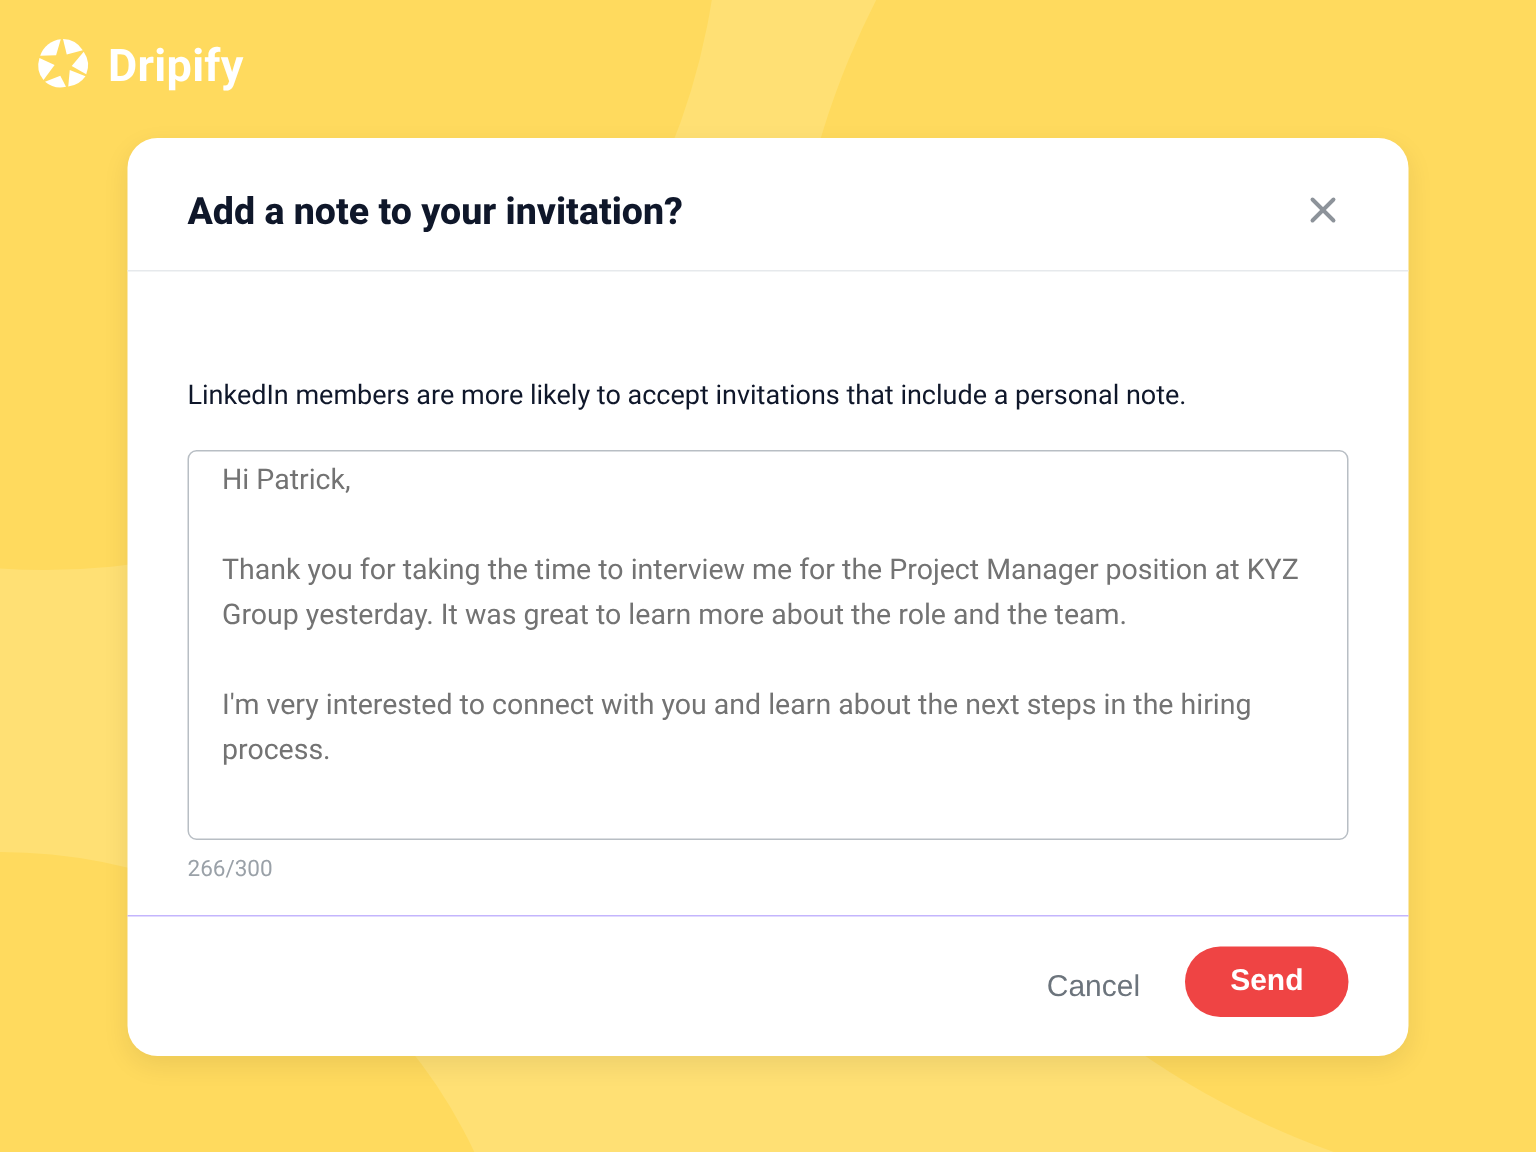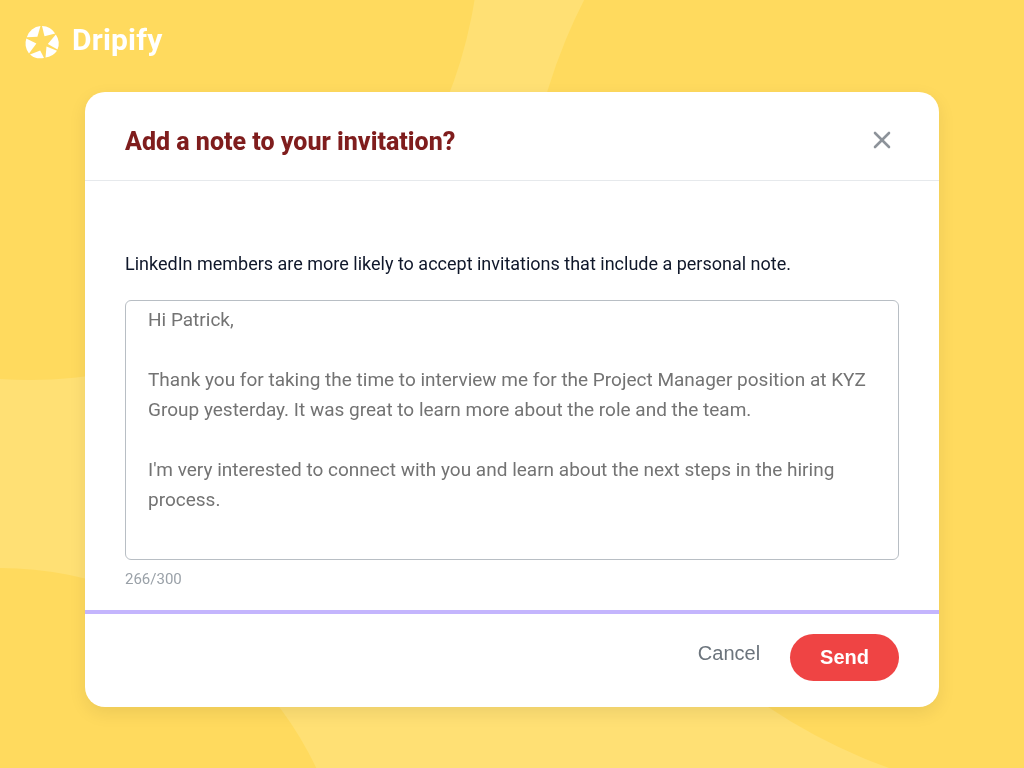--- a/index.html
+++ b/index.html
@@ -17,21 +17,21 @@
     pointer-events: none;
   }
   .sw1 { width: 900px; height: 900px; left: -420px; top: -520px; }
   .sw2 { width: 1100px; height: 1100px; right: -600px; top: -300px; }
   .sw3 { width: 700px; height: 700px; left: -350px; bottom: -500px; }
 
   
   .brand {
     position: absolute;
     top: 22px; left: 22px;
-    display: flex; align-items: flex-start; gap: 10px;
+    display: flex; align-items: flex-end; gap: 10px;
     color: #ffffff;
     z-index: 5;
   }
   .brand-mark svg { display:block; }
   .brand-name {
     font-size: 30px;
     font-weight: 700;
     letter-spacing: .2px;
   }
 
@@ -47,21 +47,21 @@
     z-index: 10;
   }
   .modal-header {
     display: flex; align-items: center; justify-content: space-between;
     padding: 32px 40px 22px 40px;
     border-bottom: 1px solid #e6e9ec;
   }
   .modal-title {
     font-size: 25px;
     font-weight: 800;
-    color: #7f1d1d;
+    color: #0f172a;
   }
   .close-btn {
     width: 34px; height: 34px;
     display: flex; align-items: center; justify-content: center;
     border: none; background: transparent; cursor: pointer;
     color: #8d939a;
   }
   .close-btn svg { width: 24px; height: 24px; }
 
   .modal-body {
@@ -88,23 +88,23 @@
     outline: none;
   }
   .counter {
     text-align: left;
     color: #9aa1a8;
     font-size: 15px;
     margin-top: 6px;
   }
 
   .modal-footer {
-    border-top: 4px solid #c4b5fd;
+    border-top: 1px solid #c4b5fd;
     padding: 20px 40px 26px 44px;
-    display: flex; justify-content: flex-end; align-items: flex-start; gap: 26px;
+    display: flex; justify-content: flex-end; align-items: flex-end; gap: 26px;
     margin-top: 16px;
   }
   .btn-cancel {
     background: transparent; border: none; cursor: pointer;
     color: #6c747c; font-size: 20px; font-weight: 500;
     padding: 8px 4px;
   }
   .btn-send {
     background: #ef4444; color: #ffffff;
     border: none; cursor: pointer;

